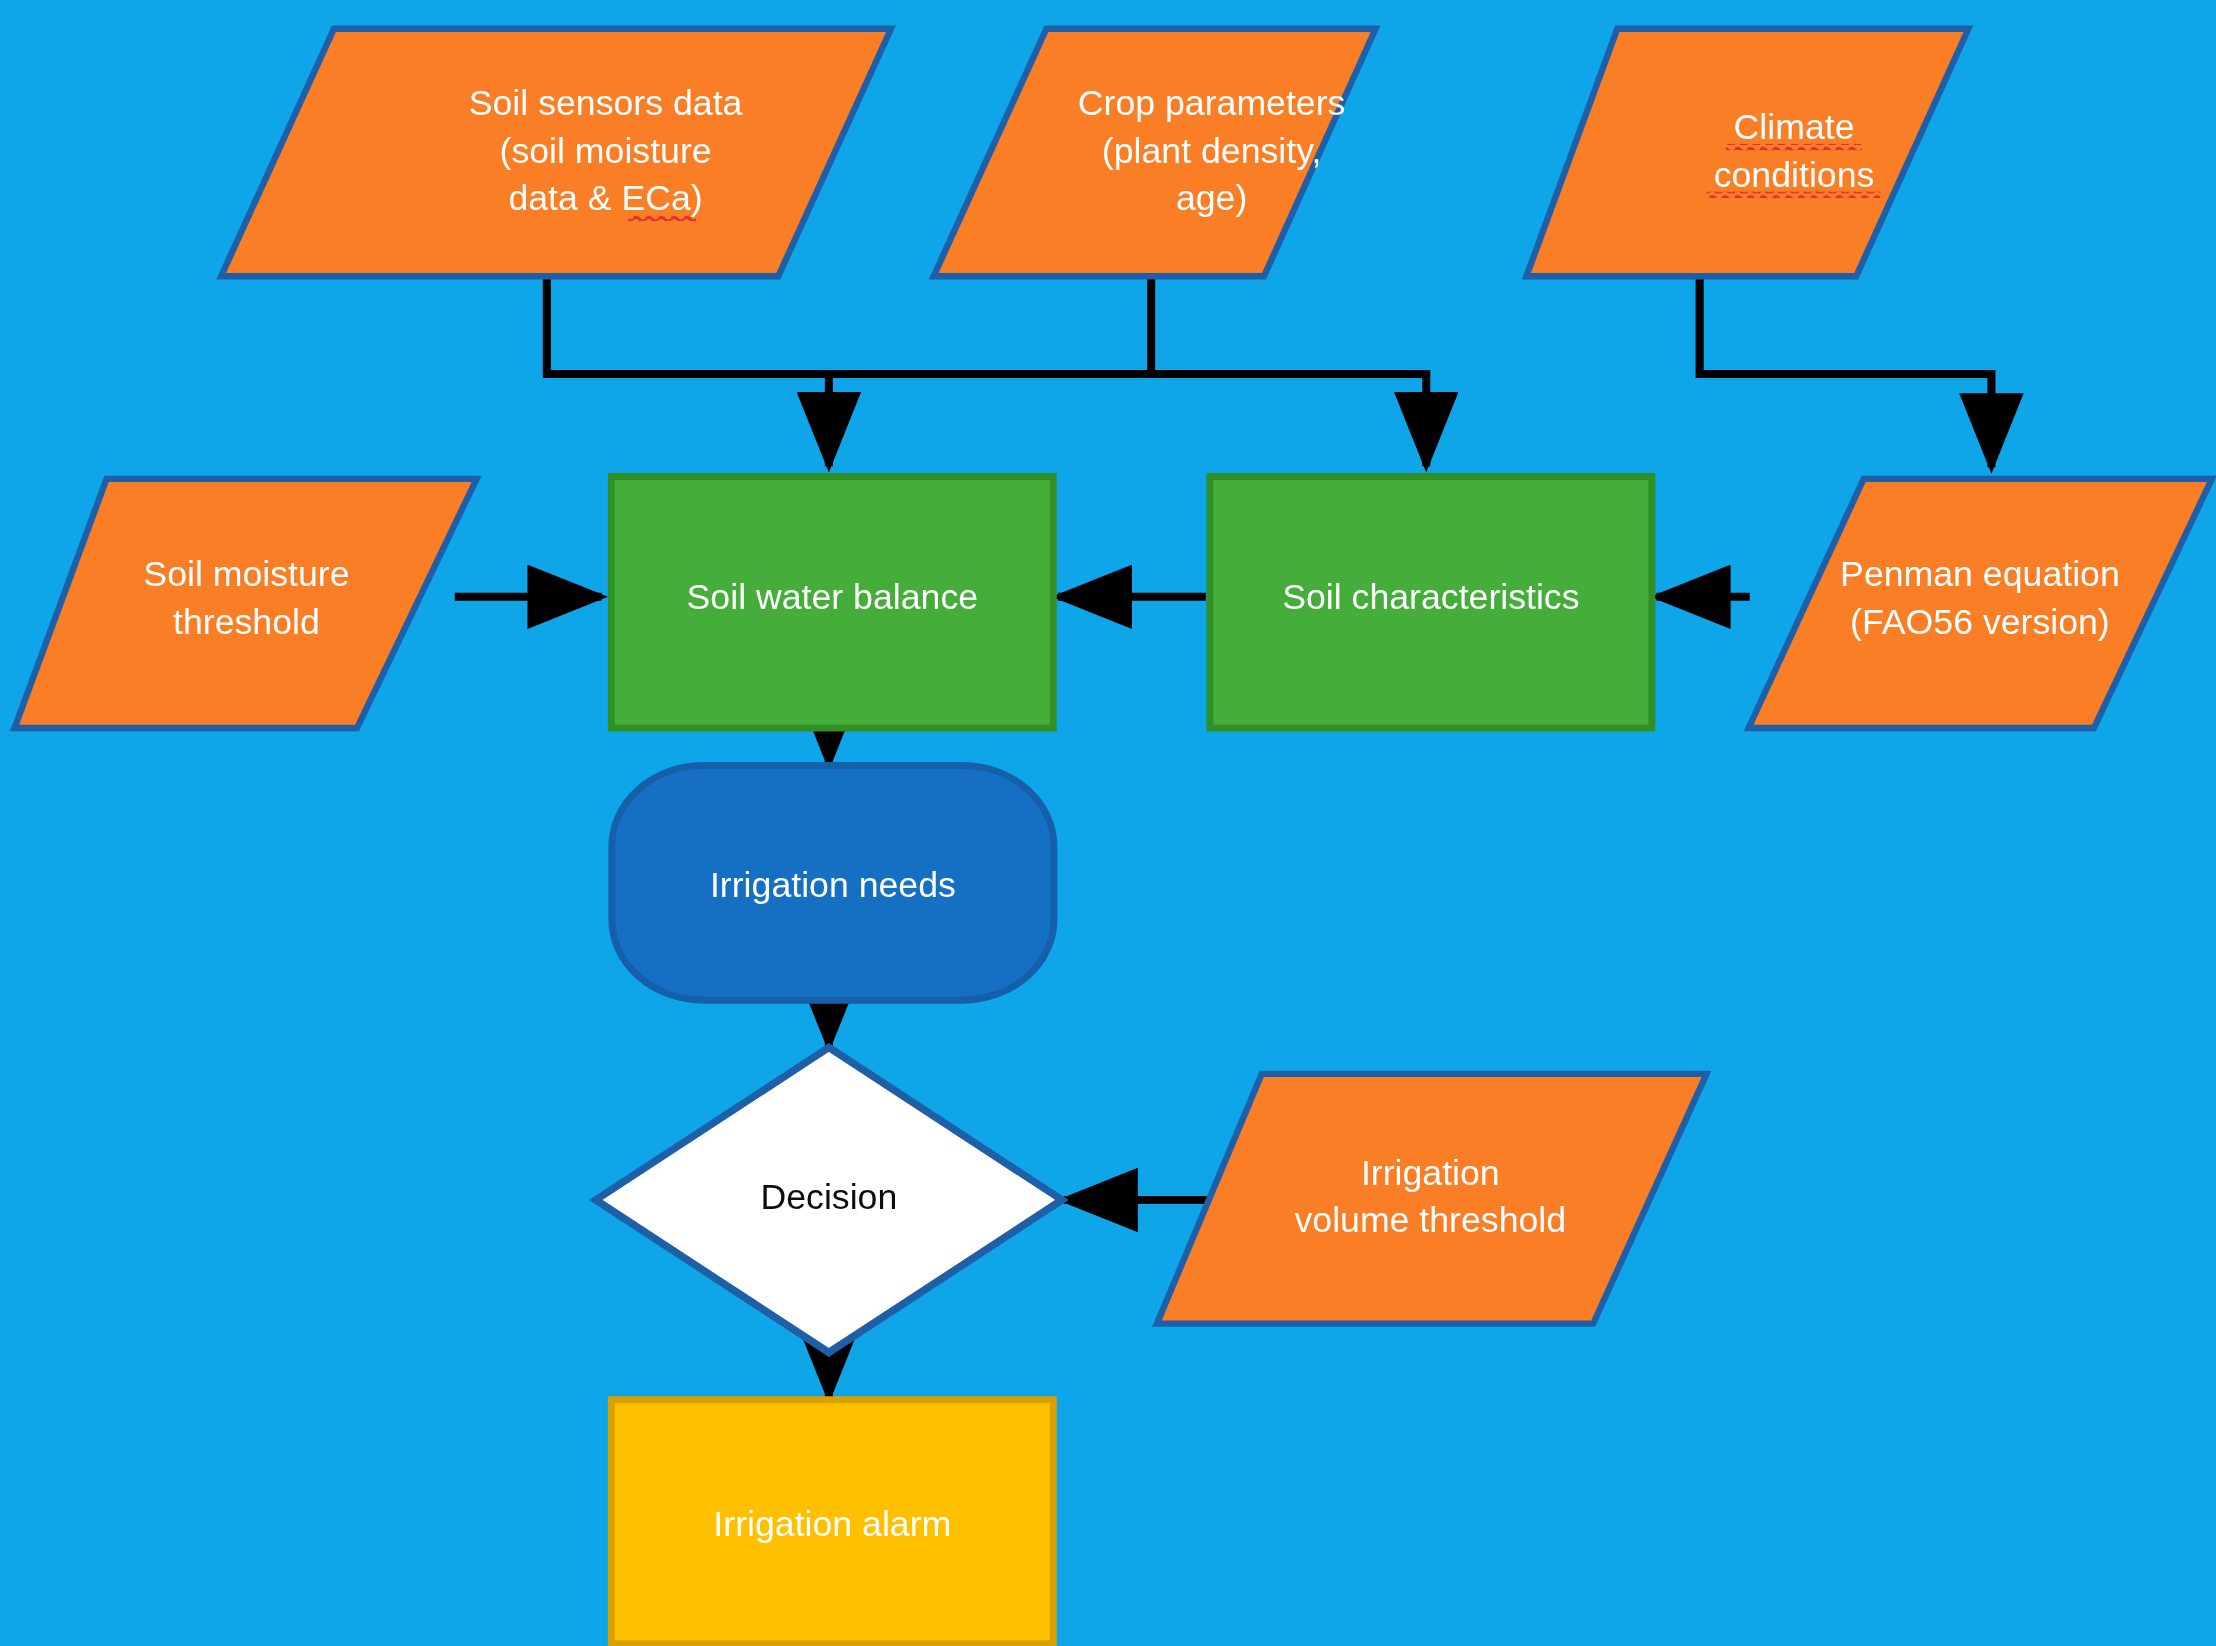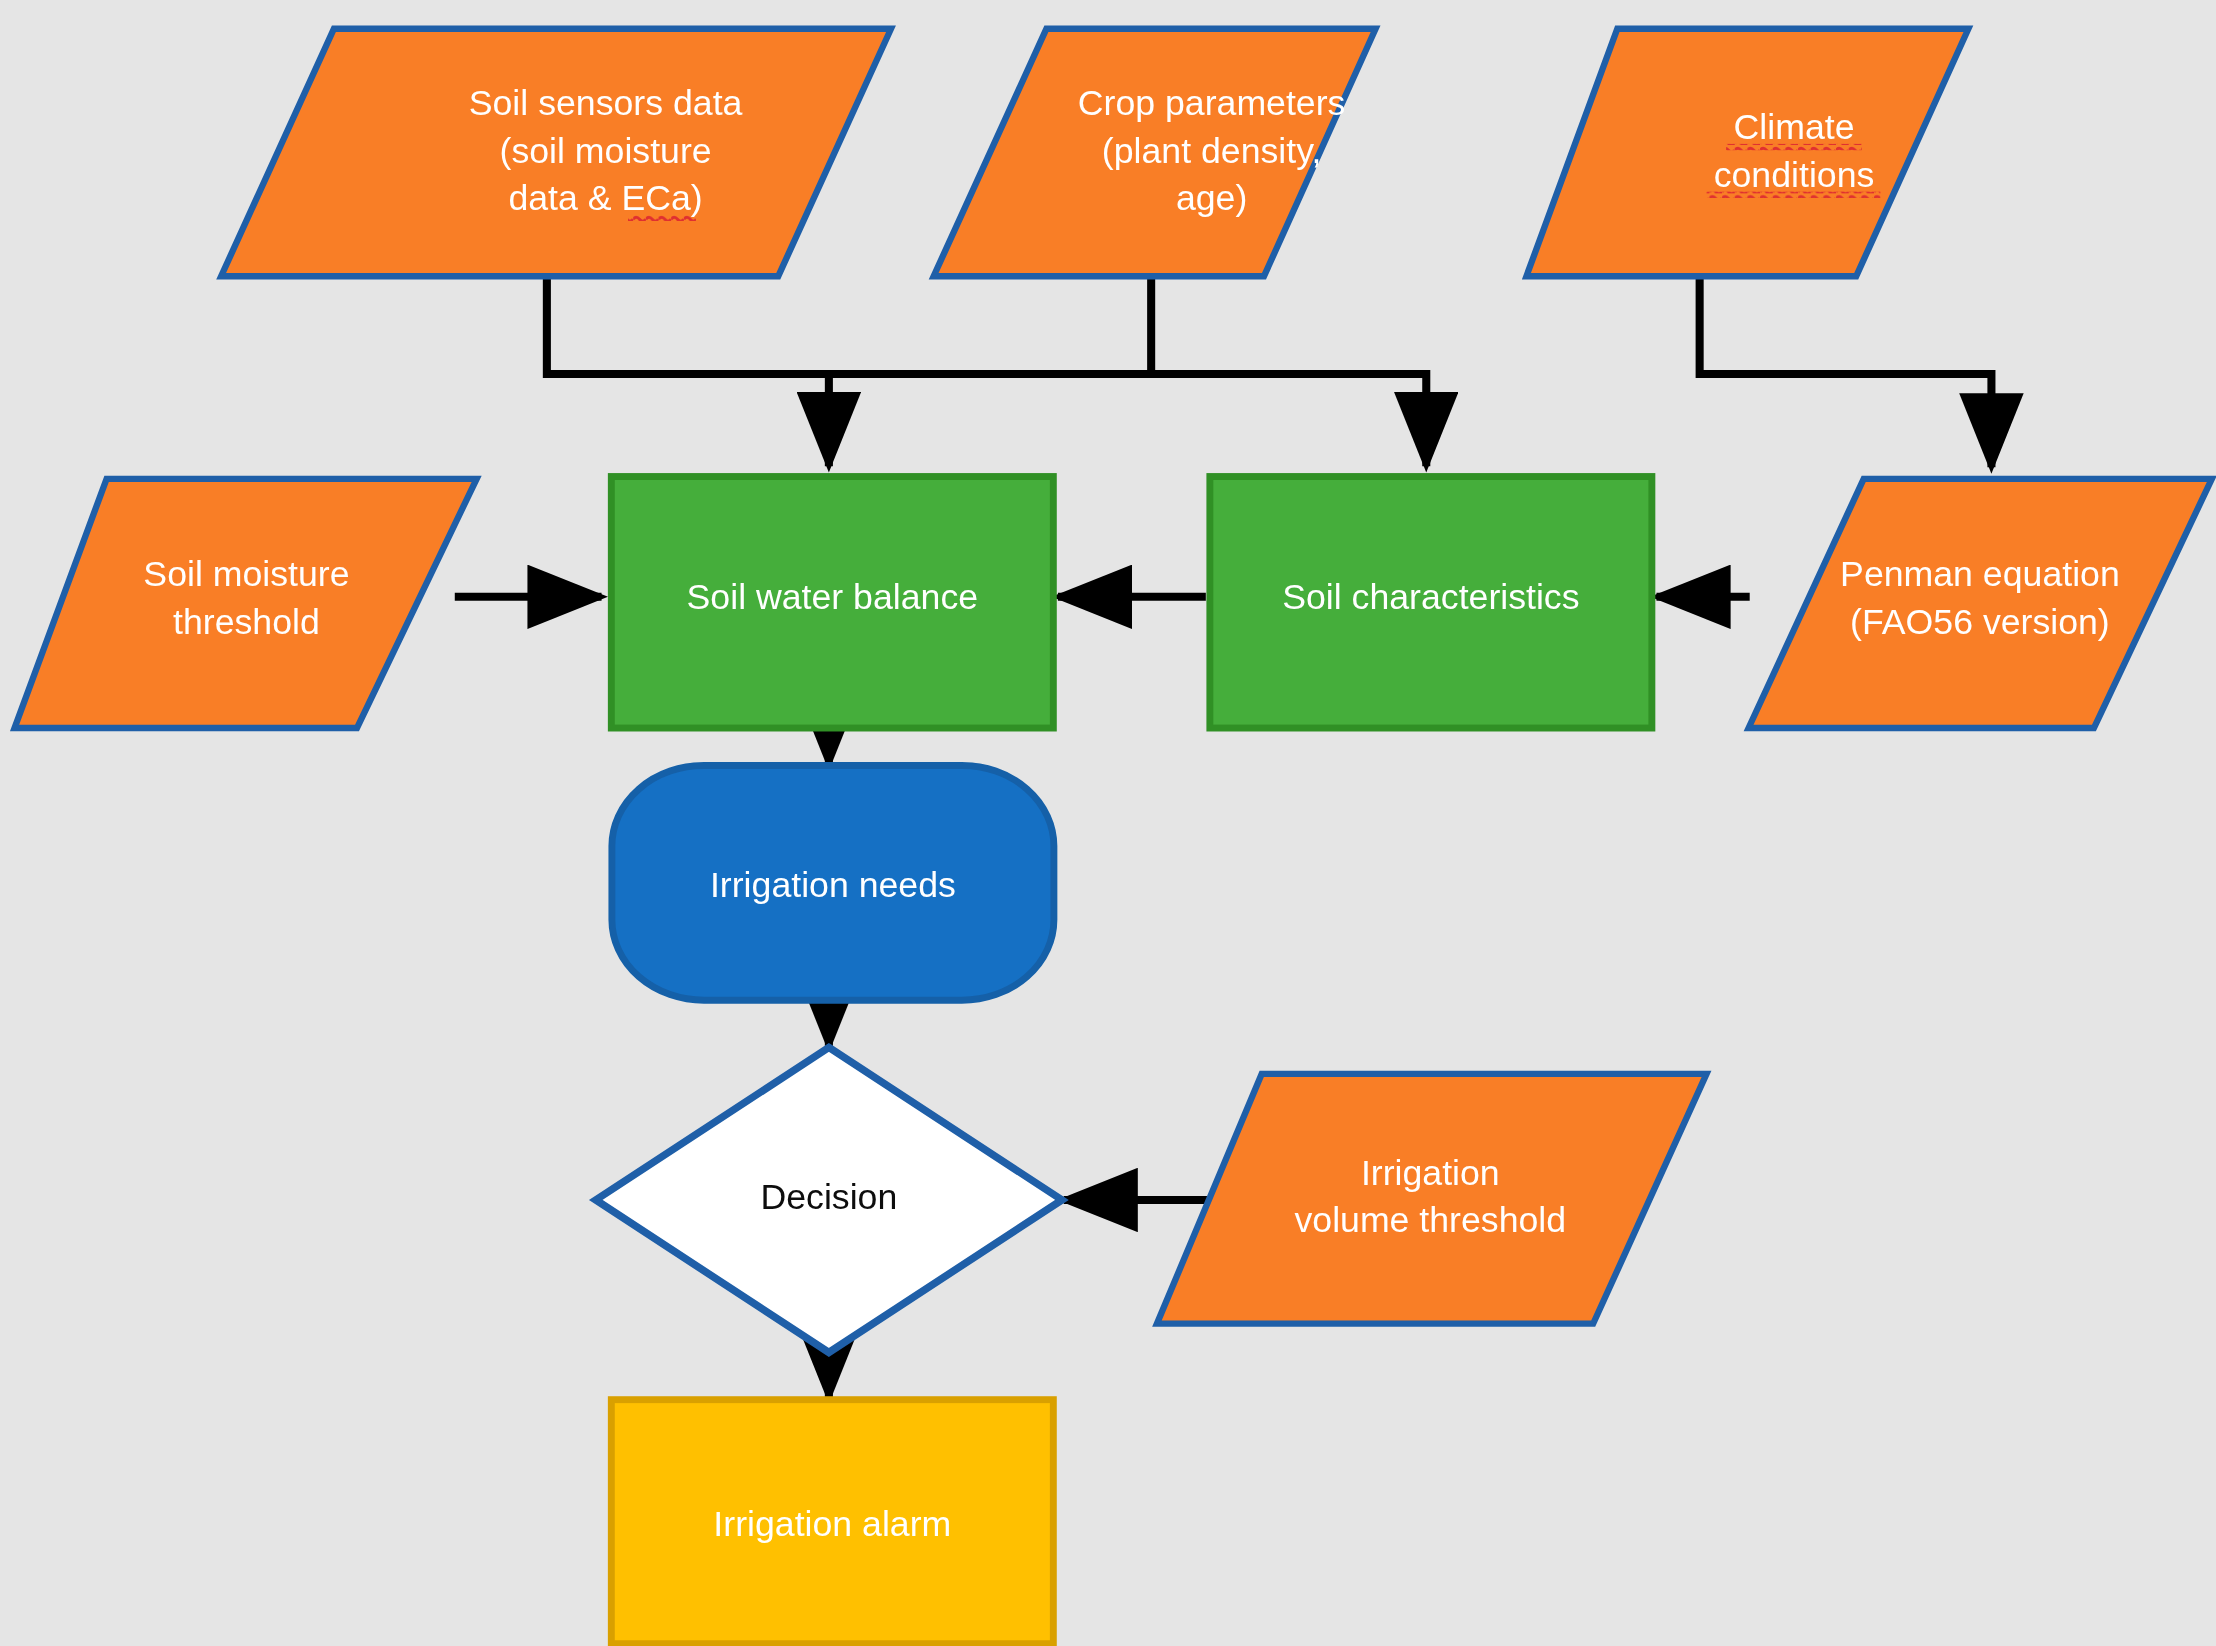--- a/index.html
+++ b/index.html
@@ -11,21 +11,21 @@
   body {
     width: 2216px;
     height: 1646px;
     font-family: "Liberation Sans", sans-serif;
     overflow: hidden;
   }
   #flowchart-root {
     position: relative;
     width: 2216px;
     height: 1646px;
-    background: #e5e5e5;
+    background: #0ea5e9;
   }
   svg.diagram {
     display: block;
     width: 2216px;
     height: 1646px;
   }
   text {
     font-family: "Liberation Sans", sans-serif;
     font-size: 62px;
     font-weight: 400;

